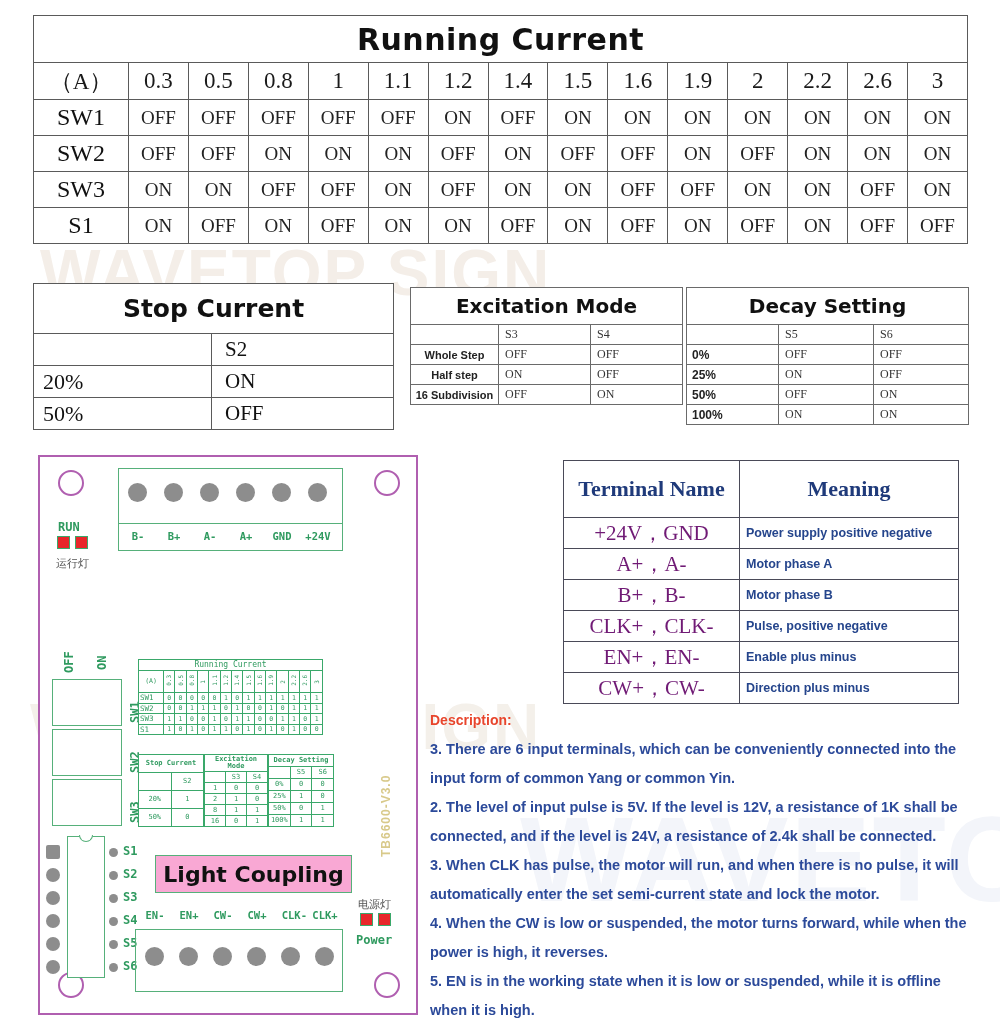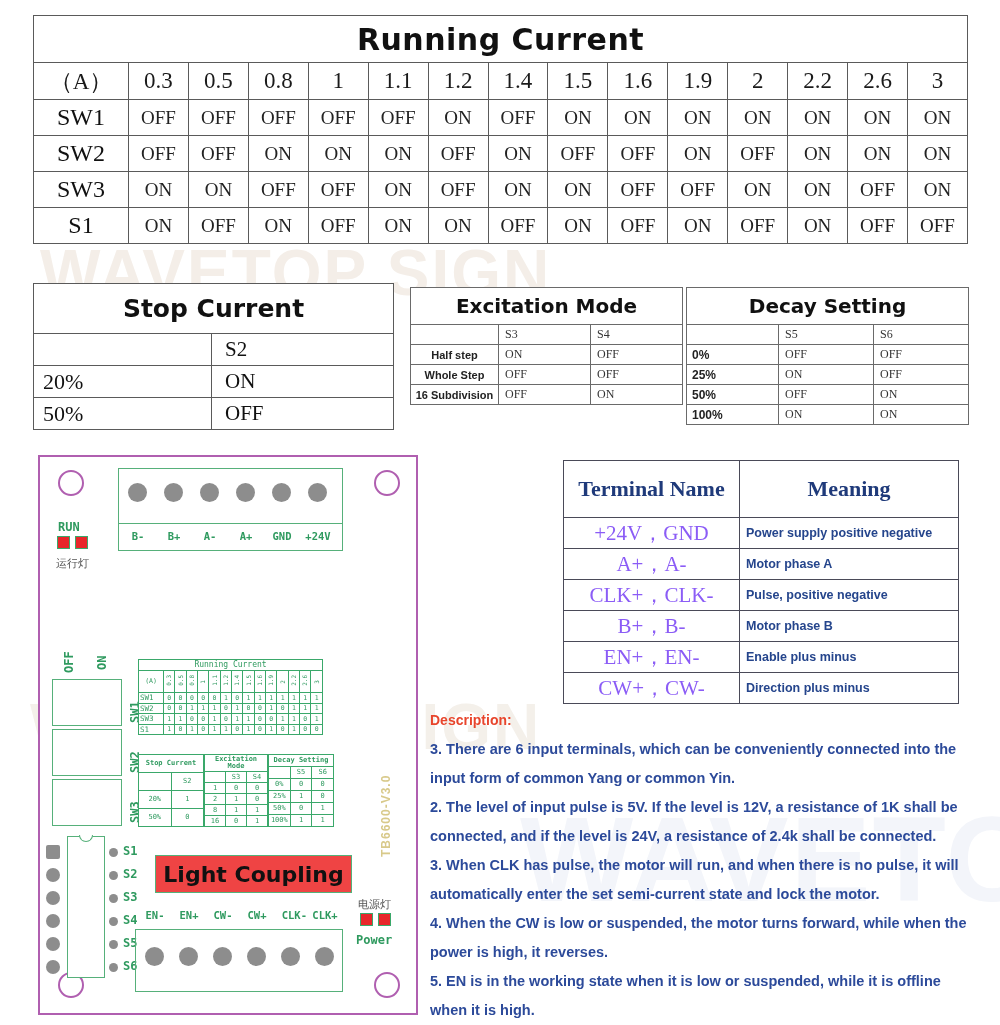--- a/index.html
+++ b/index.html
@@ -81,21 +81,21 @@
   
   .tn-wrap { position:absolute; left:563px; top:460px; width:395px; }
   table.tn { width:395px; table-layout:fixed; }
   table.tn td { border:1.8px solid #4a4a58; background:#fff; }
   table.tn .tn-h {
     font-family:"Liberation Serif", serif; font-weight:bold;
     font-size:22px; color:#1f3a7a; height:57px; text-align:center;
   }
   table.tn .tn-n {
     font-family:"Liberation Serif", serif; font-size:21px;
-    color:#8b5cf6; height:30px; text-align:center;
+    color:#701a75; height:30px; text-align:center;
   }
   table.tn .tn-m {
     font-family:"Liberation Sans", sans-serif; font-weight:bold;
     font-size:12.5px; color:#25458c; height:30px; padding-left:6px;
   }
 
   
   .desc { position:absolute; left:430px; top:712px; width:548px; }
   .desc-title {
     font-family:"Liberation Sans", sans-serif; font-weight:bold;
@@ -126,21 +126,21 @@
   .led { width:13px; height:13px; border:1.8px solid #3aa86a; background:#e8262a; }
   .cn-lbl { position:absolute; font-family:Liberation Serif, serif; font-size:11px; color:#555; }
   .dip { position:absolute; border:1.6px solid #56b07a; background:#fff; }
   .vtxt { position:absolute; transform:rotate(-90deg); transform-origin:left top; white-space:nowrap; }
   .ic { position:absolute; border:1.6px solid #56b07a; background:#fff; }
   .ic-notch { position:absolute; width:14px; height:7px; border:1.6px solid #56b07a; border-top:none; border-radius:0 0 8px 8px; background:#fff; }
   .spin { position:absolute; width:14px; height:14px; border-radius:50%; background:#8d8d8d; }
   .spin.sq { border-radius:2px; }
   .spin.sm2 { width:9px; height:9px; background:#8d8d8d; }
   .slbl { position:absolute; font-family:"DejaVu Sans Mono", monospace; font-size:12px; font-weight:bold; color:#2f9a5f; }
-  .lc-box { position:absolute; border:1.6px solid #56b07a; background:#ef4444; display:flex; align-items:center; justify-content:center; }
+  .lc-box { position:absolute; border:1.6px solid #56b07a; background:#f9a8d4; display:flex; align-items:center; justify-content:center; }
   .lc-box span { font-family:"DejaVu Sans", sans-serif; font-weight:bold; font-size:22px; color:#111; }
 
   
   .silk { position:absolute; left:136px; top:657px; width:185px; }
   table.silk-t { width:100%; table-layout:fixed; border-collapse:collapse; }
   table.silk-t td { border:1px solid #3aa86a; color:#2f9a5f; text-align:center;
     font-family:"DejaVu Sans Mono", monospace; font-size:6.5px; line-height:1; height:9px; background:#fff;}
   table.silk-t td.t { font-size:8px; height:11px; }
   table.silk-t td.lb { font-size:7.5px; text-align:left; padding-left:1px; }
   .silk-rot { writing-mode: vertical-rl; transform: rotate(180deg); font-size:6px; line-height:1; display:inline-block; }
@@ -304,27 +304,27 @@
             <td class="sm-title" colspan="3">Excitation Mode</td>
           </tr>
         <tr>
           <td class="sm-h">&nbsp;</td>
           <td class="sm-h">S3</td>
           <td class="sm-h">S4</td>
         </tr>
       </tbody>
       <tbody id="ex-body">
           <tr>
+            <td class="sm-l">Whole Step</td>
+            <td class="sm-v">OFF</td>
+            <td class="sm-v">OFF</td>
+          </tr>
+          <tr>
             <td class="sm-l">Half step</td>
             <td class="sm-v">ON</td>
-            <td class="sm-v">OFF</td>
-          </tr>
-          <tr>
-            <td class="sm-l">Whole Step</td>
-            <td class="sm-v">OFF</td>
             <td class="sm-v">OFF</td>
           </tr>
           <tr>
             <td class="sm-l">16 Subdivision</td>
             <td class="sm-v">OFF</td>
             <td class="sm-v">ON</td>
           </tr>
         </tbody>
     </table>
   </div>
@@ -386,26 +386,26 @@
       <tbody id="tn-body">
           <tr>
             <td class="tn-n">+24V，GND</td>
             <td class="tn-m">Power supply positive negative</td>
           </tr>
           <tr>
             <td class="tn-n">A+，A-</td>
             <td class="tn-m">Motor phase A</td>
           </tr>
           <tr>
+            <td class="tn-n">B+，B-</td>
+            <td class="tn-m">Motor phase B</td>
+          </tr>
+          <tr>
             <td class="tn-n">CLK+，CLK-</td>
             <td class="tn-m">Pulse, positive negative</td>
-          </tr>
-          <tr>
-            <td class="tn-n">B+，B-</td>
-            <td class="tn-m">Motor phase B</td>
           </tr>
           <tr>
             <td class="tn-n">EN+，EN-</td>
             <td class="tn-m">Enable plus minus</td>
           </tr>
           <tr>
             <td class="tn-n">CW+，CW-</td>
             <td class="tn-m">Direction plus minus</td>
           </tr>
         </tbody>

